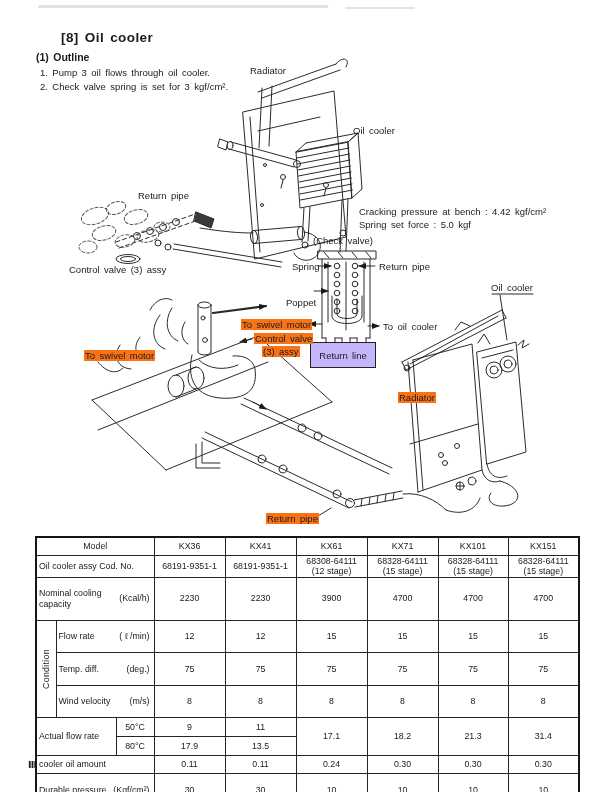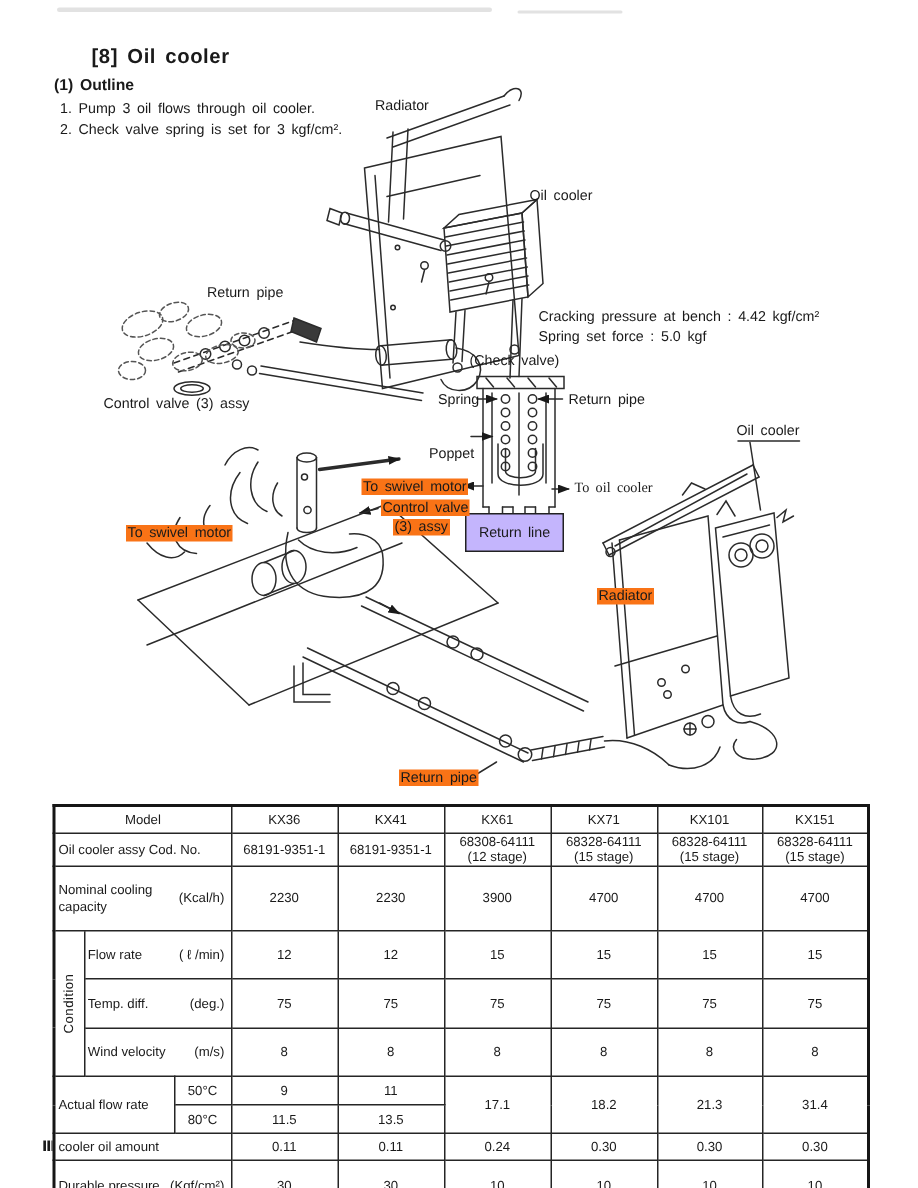--- a/index.html
+++ b/index.html
@@ -248,21 +248,21 @@
   <span class="lbl noBg" style="left:137px;top:190px;">Return pipe</span>
   <span class="lbl noBg" style="left:68px;top:264px;">Control valve (3) assy</span>
 
   <span class="lbl noBg" style="left:358px;top:206px;">Cracking pressure at bench : 4.42 kgf/cm²</span>
   <span class="lbl noBg" style="left:358px;top:219px;">Spring set force : 5.0 kgf</span>
   <span class="lbl noBg" style="left:312px;top:235px;">(Check valve)</span>
   <span class="lbl noBg" style="left:291px;top:261px;">Spring</span>
   <span class="lbl noBg" style="left:378px;top:261px;">Return pipe</span>
   <span class="lbl noBg" style="left:285px;top:297px;">Poppet</span>
   <span class="lbl" style="left:241px;top:319px;">To swivel motor</span>
-  <span class="lbl noBg" style="left:382px;top:321px;font-family:Liberation Serif, serif;">To oil cooler</span>
+  <span class="lbl noBg" style="left:382px;top:321px;">To oil cooler</span>
   <span class="lbl" style="left:254px;top:333px;">Control valve</span>
   <span class="lbl" style="left:262px;top:346px;">(3) assy</span>
   <div class="return-line-box">
     <span>Return line</span>
   </div>
 
   <span class="lbl" style="left:84px;top:350px;">To swivel motor</span>
   <span class="lbl noBg" style="left:490px;top:282px;">Oil cooler</span>
   <span class="lbl" style="left:398px;top:392px;">Radiator</span>
   <span class="lbl" style="left:266px;top:513px;">Return pipe</span>
@@ -354,21 +354,21 @@
       <td class="cc">50°C</td>
       <td class="cc">9</td>
       <td class="cc">11</td>
       <td rowspan="2" class="cc">17.1</td>
       <td rowspan="2" class="cc">18.2</td>
       <td rowspan="2" class="cc">21.3</td>
       <td rowspan="2" class="cc">31.4</td>
     </tr>
     <tr style="height:19px;">
       <td class="cc">80°C</td>
-      <td class="cc">11.5</td>
+      <td class="cc">17.9</td>
       <td class="cc">13.5</td>
     </tr>
     <tr style="height:18px;">
       <td colspan="3" class="cl">cooler oil amount</td>
       <td class="cc">0.11</td>
       <td class="cc">0.11</td>
       <td class="cc">0.24</td>
       <td class="cc">0.30</td>
       <td class="cc">0.30</td>
       <td class="cc">0.30</td>

